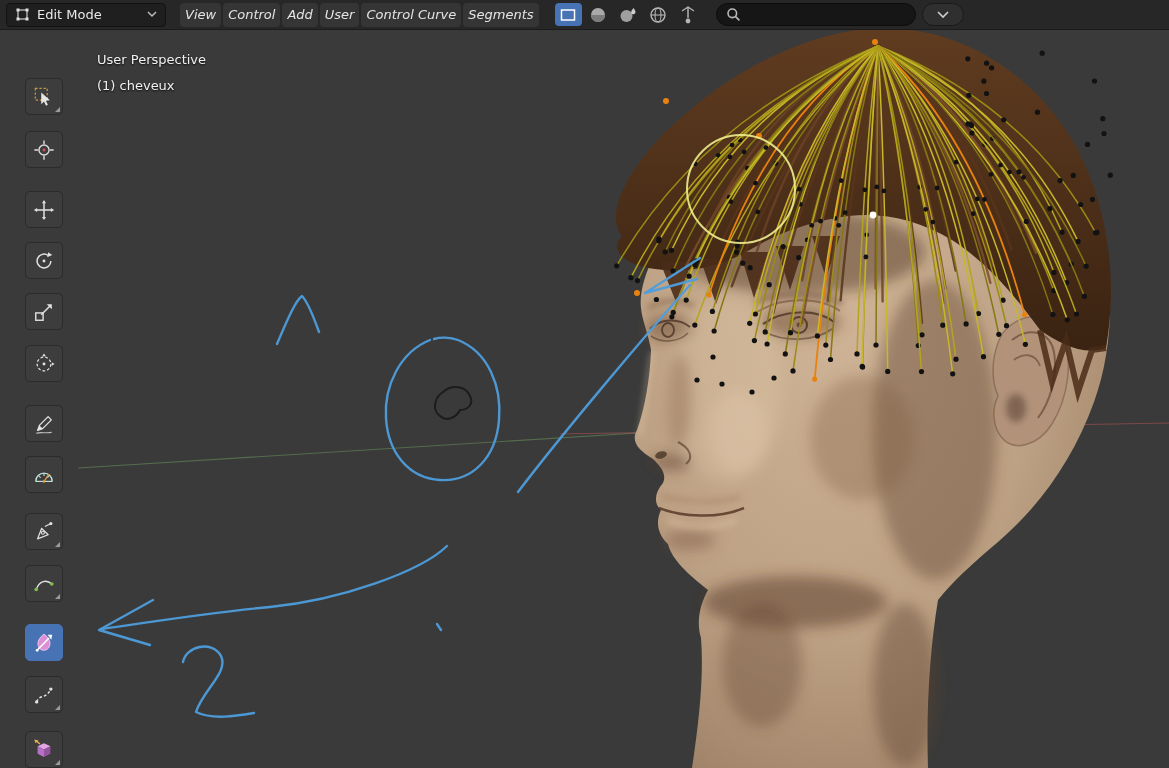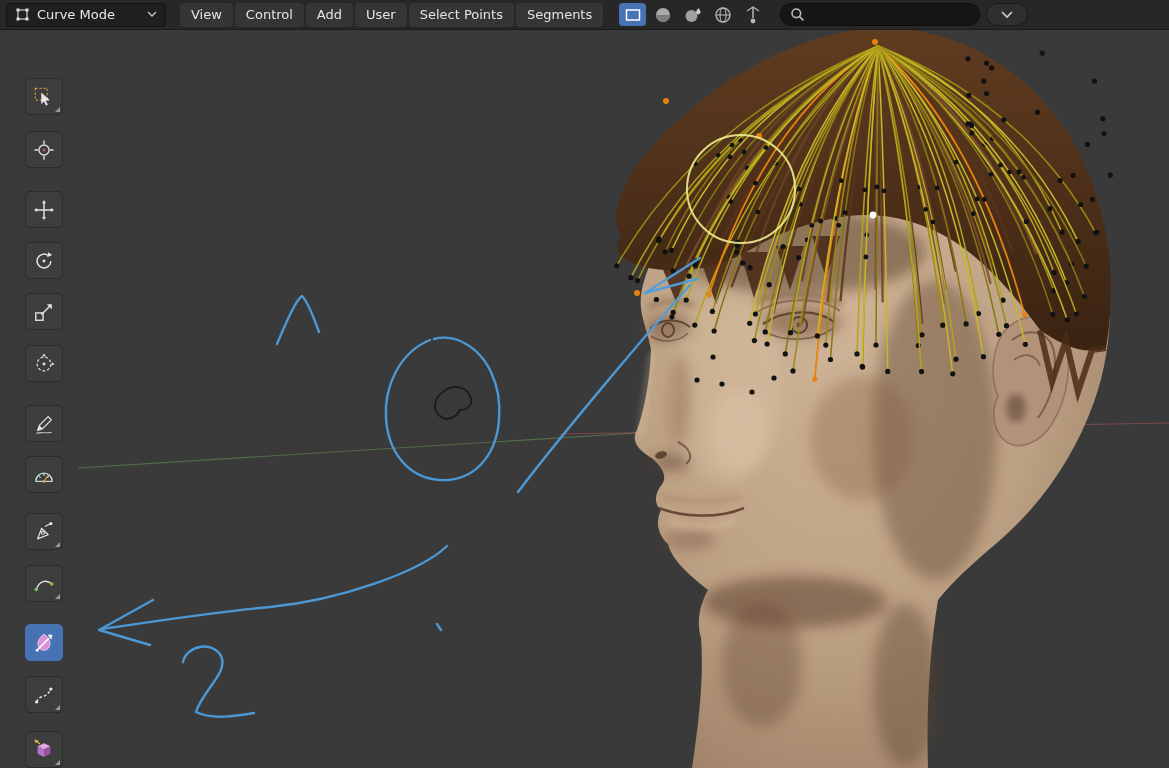--- a/index.html
+++ b/index.html
@@ -7,22 +7,22 @@
        font-family:"DejaVu Sans",sans-serif;-webkit-user-select:none;user-select:none;}
   
   #topbar{position:absolute;top:0;left:0;right:0;height:30px;background:#272727;
           border-bottom:1px solid #1b1b1b;display:flex;align-items:center;
           padding:0 6px;box-sizing:border-box;z-index:40;}
   .mode-select{display:flex;align-items:center;gap:7px;height:24px;width:160px;
           padding:0 8px;background:#1f1f1f;border:1px solid #121212;border-radius:4px;
           color:#e8e8e8;font-size:13px;box-sizing:border-box;cursor:pointer;}
   .mode-select .lbl{flex:1;}
   .menus{display:flex;margin-left:14px;gap:2px;}
-  .menu-btn{height:24px;padding:0 11px;background:#353535;border:none;border-radius:4px;
-          color:#e4e4e4;font-size:13px;font-family:inherit;cursor:pointer;}
+  .menu-btn{height:24px;padding:0 5px;background:#353535;border:none;border-radius:4px;
+          color:#e4e4e4;font-size:13px;font-family:inherit;cursor:pointer;font-style:italic;}
   .hdr-icons{display:flex;align-items:center;margin-left:16px;gap:3px;}
   .hdr-iconbtn{width:27px;height:23px;border-radius:4px;display:flex;align-items:center;
           justify-content:center;background:transparent;border:none;padding:0;cursor:pointer;}
   .hdr-iconbtn.active{background:#4772b3;}
   .search{display:flex;align-items:center;height:23px;width:200px;background:#161616;
           border:1px solid #0c0c0c;border-radius:12px;padding:0 9px;margin-left:14px;box-sizing:border-box;}
   .search input{flex:1;background:none;border:none;outline:none;color:#ddd;font-size:12px;
           min-width:0;font-family:inherit;margin-left:6px;}
   .collapse-btn{width:42px;height:23px;border-radius:12px;background:#2f2f2f;border:1px solid #191919;
           margin-left:6px;display:flex;align-items:center;justify-content:center;cursor:pointer;}
@@ -399,42 +399,46 @@
       <path d="M 447 546 C 420 572 340 600 270 607 C 214 612 150 622 102 629"></path>
       <path d="M 153 600 L 99 630 L 150 645"></path>
       <path d="M 183 662 C 186 646 212 640 221 656 C 229 672 203 690 196 712 C 212 720 236 716 254 713"></path>
       <path d="M 437 624 L 441 630"></path>
     </g>
     <path d="M 443 392 C 452 384 466 386 470 396 C 474 404 468 410 460 410 C 456 418 446 422 440 416 C 432 410 434 398 443 392 Z" stroke="#1c1c1c" stroke-width="2" fill="none"></path>
 
     <circle cx="741" cy="189" r="54" stroke="#eded8e" stroke-width="2" fill="none" opacity=".9"></circle>
   </svg>
 
+  <div id="overlay-text">
+    <div>User Perspective</div>
+    <div>(1) cheveux</div>
+  </div>
 
   <div id="topbar">
     <div class="mode-select">
       <svg width="15" height="15" viewBox="0 0 15 15">
         <rect x="3" y="3" width="9" height="9" fill="none" stroke="#cccccc" stroke-width="1.2"></rect>
         <rect x="1.5" y="1.5" width="3" height="3" fill="#e0e0e0"></rect>
         <rect x="10.5" y="1.5" width="3" height="3" fill="#e0e0e0"></rect>
         <rect x="1.5" y="10.5" width="3" height="3" fill="#e0e0e0"></rect>
         <rect x="10.5" y="10.5" width="3" height="3" fill="#e0e0e0"></rect>
       </svg>
-      <span class="lbl">Curve Mode</span>
+      <span class="lbl">Edit Mode</span>
       <svg width="10" height="7" viewBox="0 0 10 7">
         <path d="M1 1 L5 5 L9 1" stroke="#bbbbbb" stroke-width="1.5" fill="none"></path>
       </svg>
     </div>
 
     <nav class="menus">
       <button class="menu-btn">View</button>
       <button class="menu-btn">Control</button>
       <button class="menu-btn">Add</button>
       <button class="menu-btn">User</button>
-      <button class="menu-btn">Select Points</button>
+      <button class="menu-btn">Control Curve</button>
       <button class="menu-btn">Segments</button>
     </nav>
 
     <div class="hdr-icons">
       <button class="hdr-iconbtn active">
         <svg width="22" height="22" viewBox="0 0 22 22">
           <rect x="4.5" y="6" width="13" height="10" fill="none" stroke="#ffffff" stroke-width="1.5"></rect>
         </svg>
       </button>
       <button class="hdr-iconbtn">

